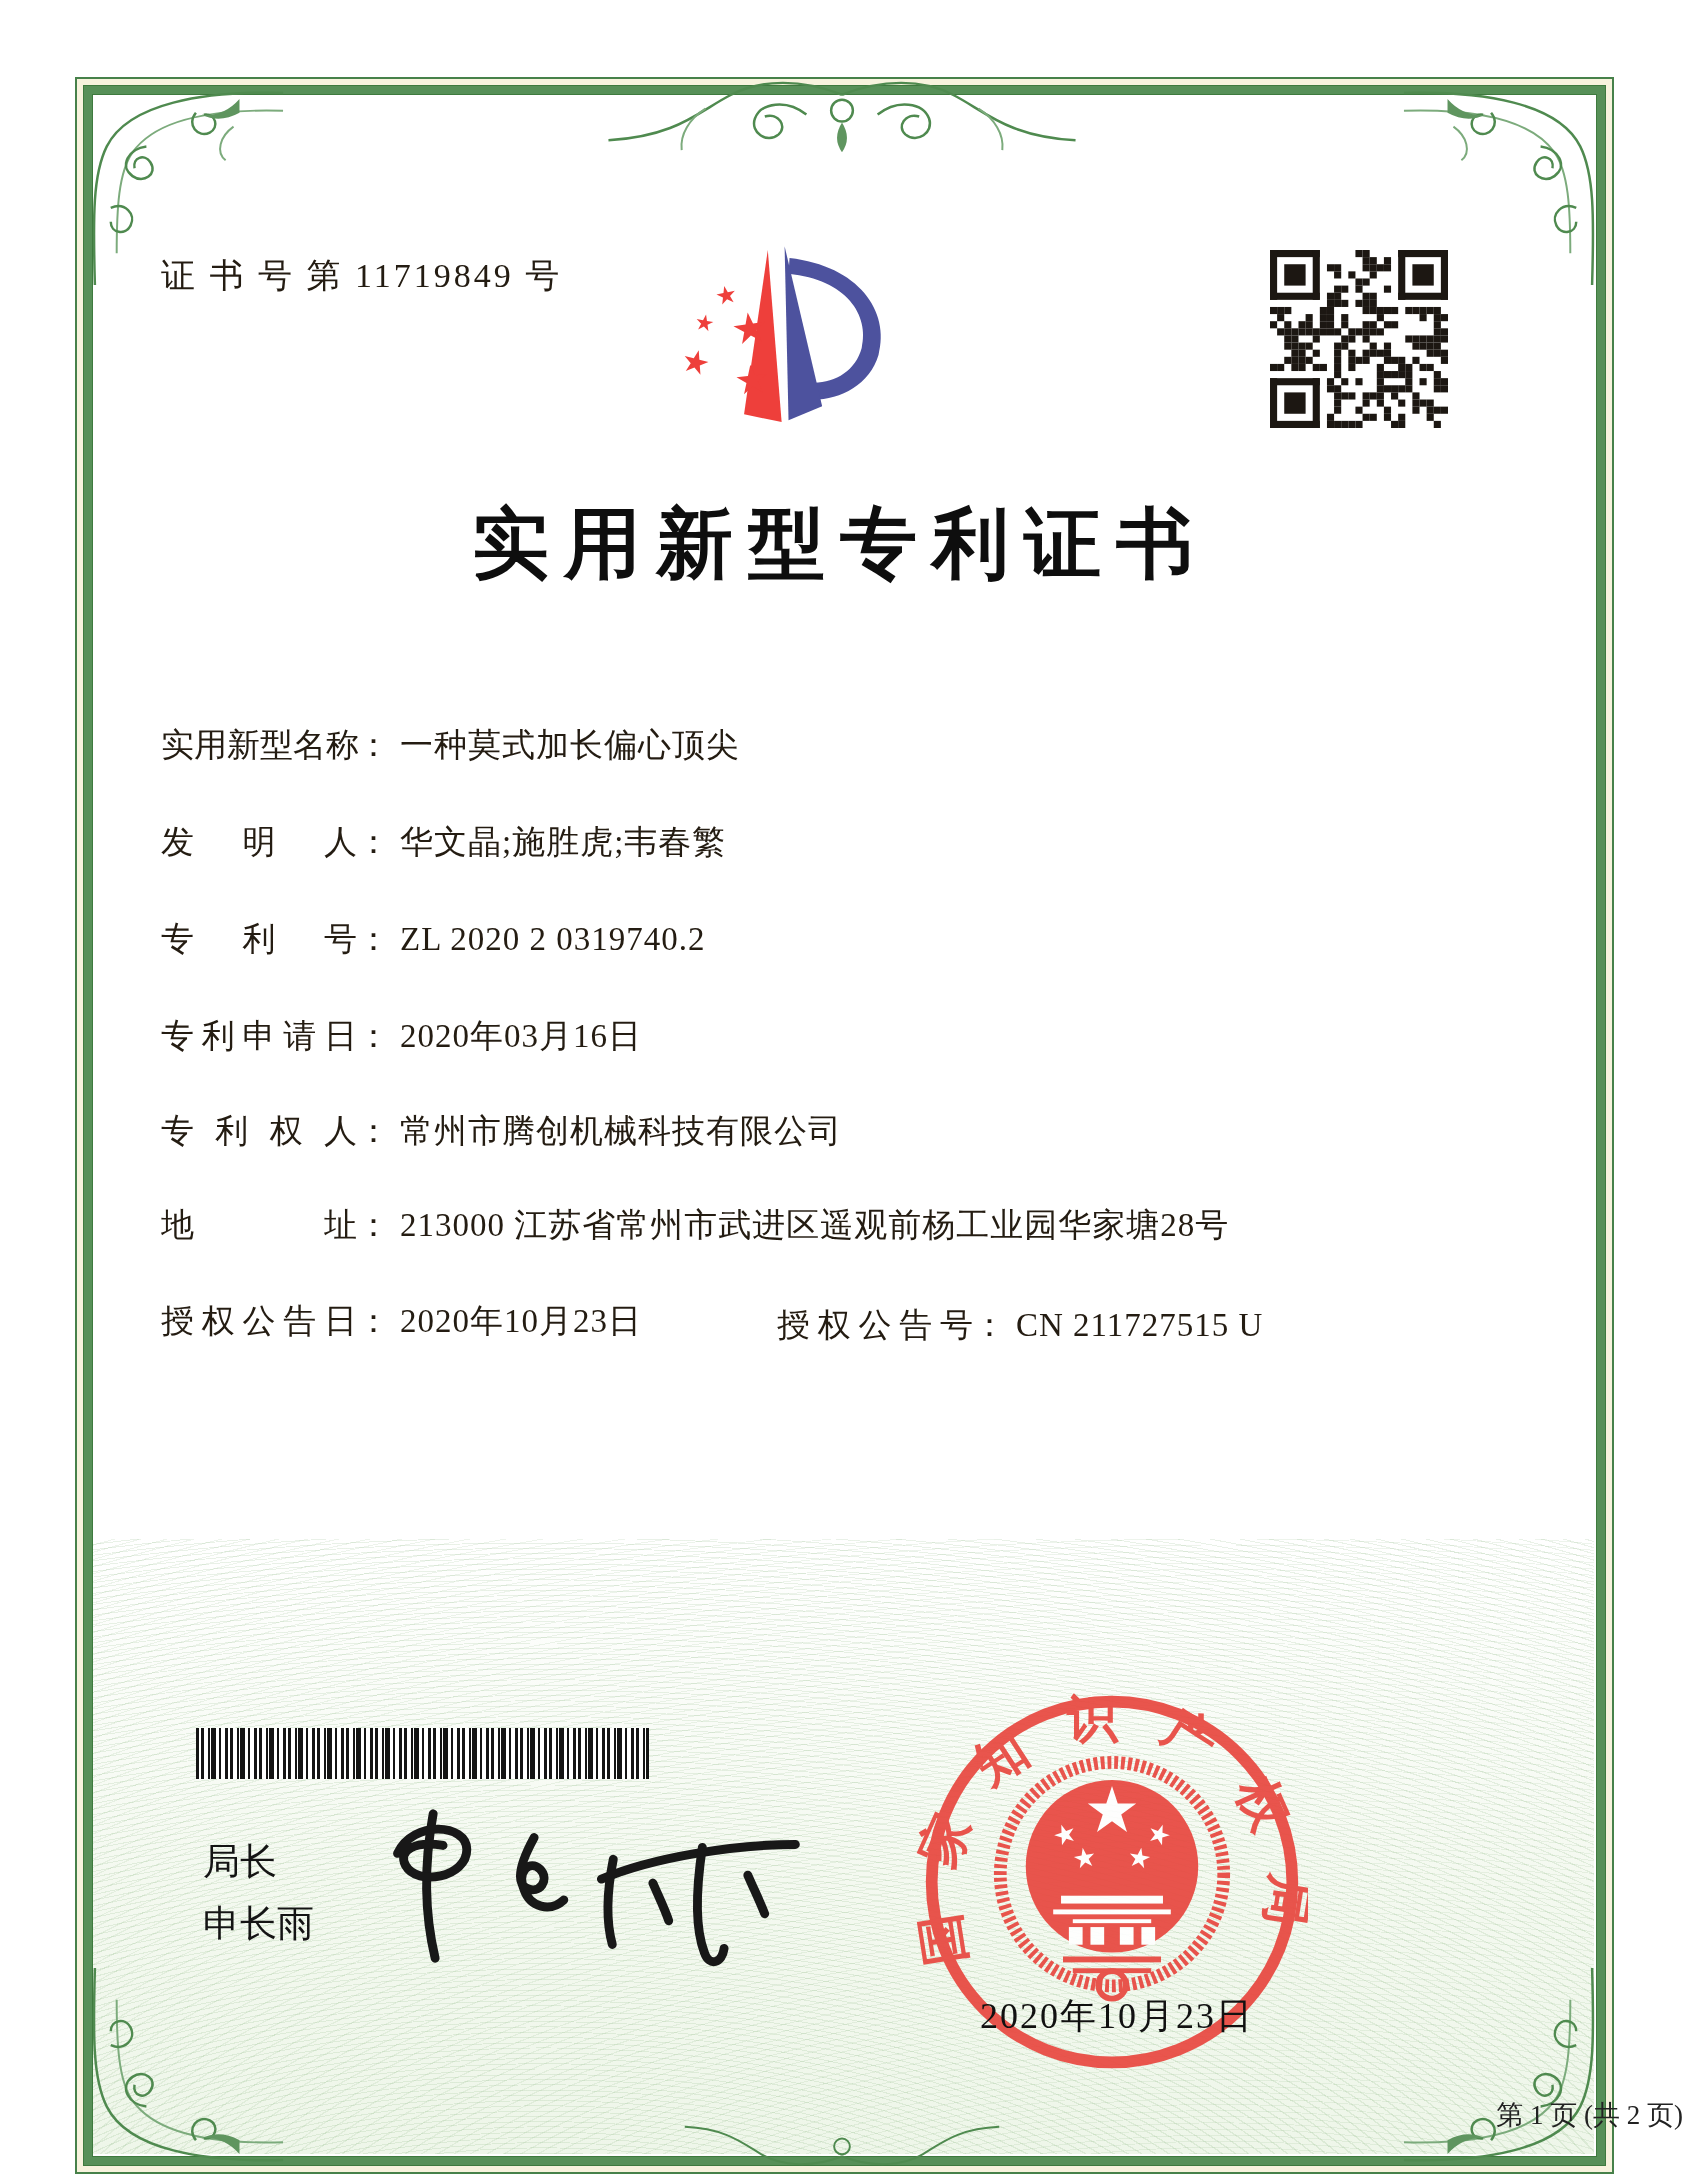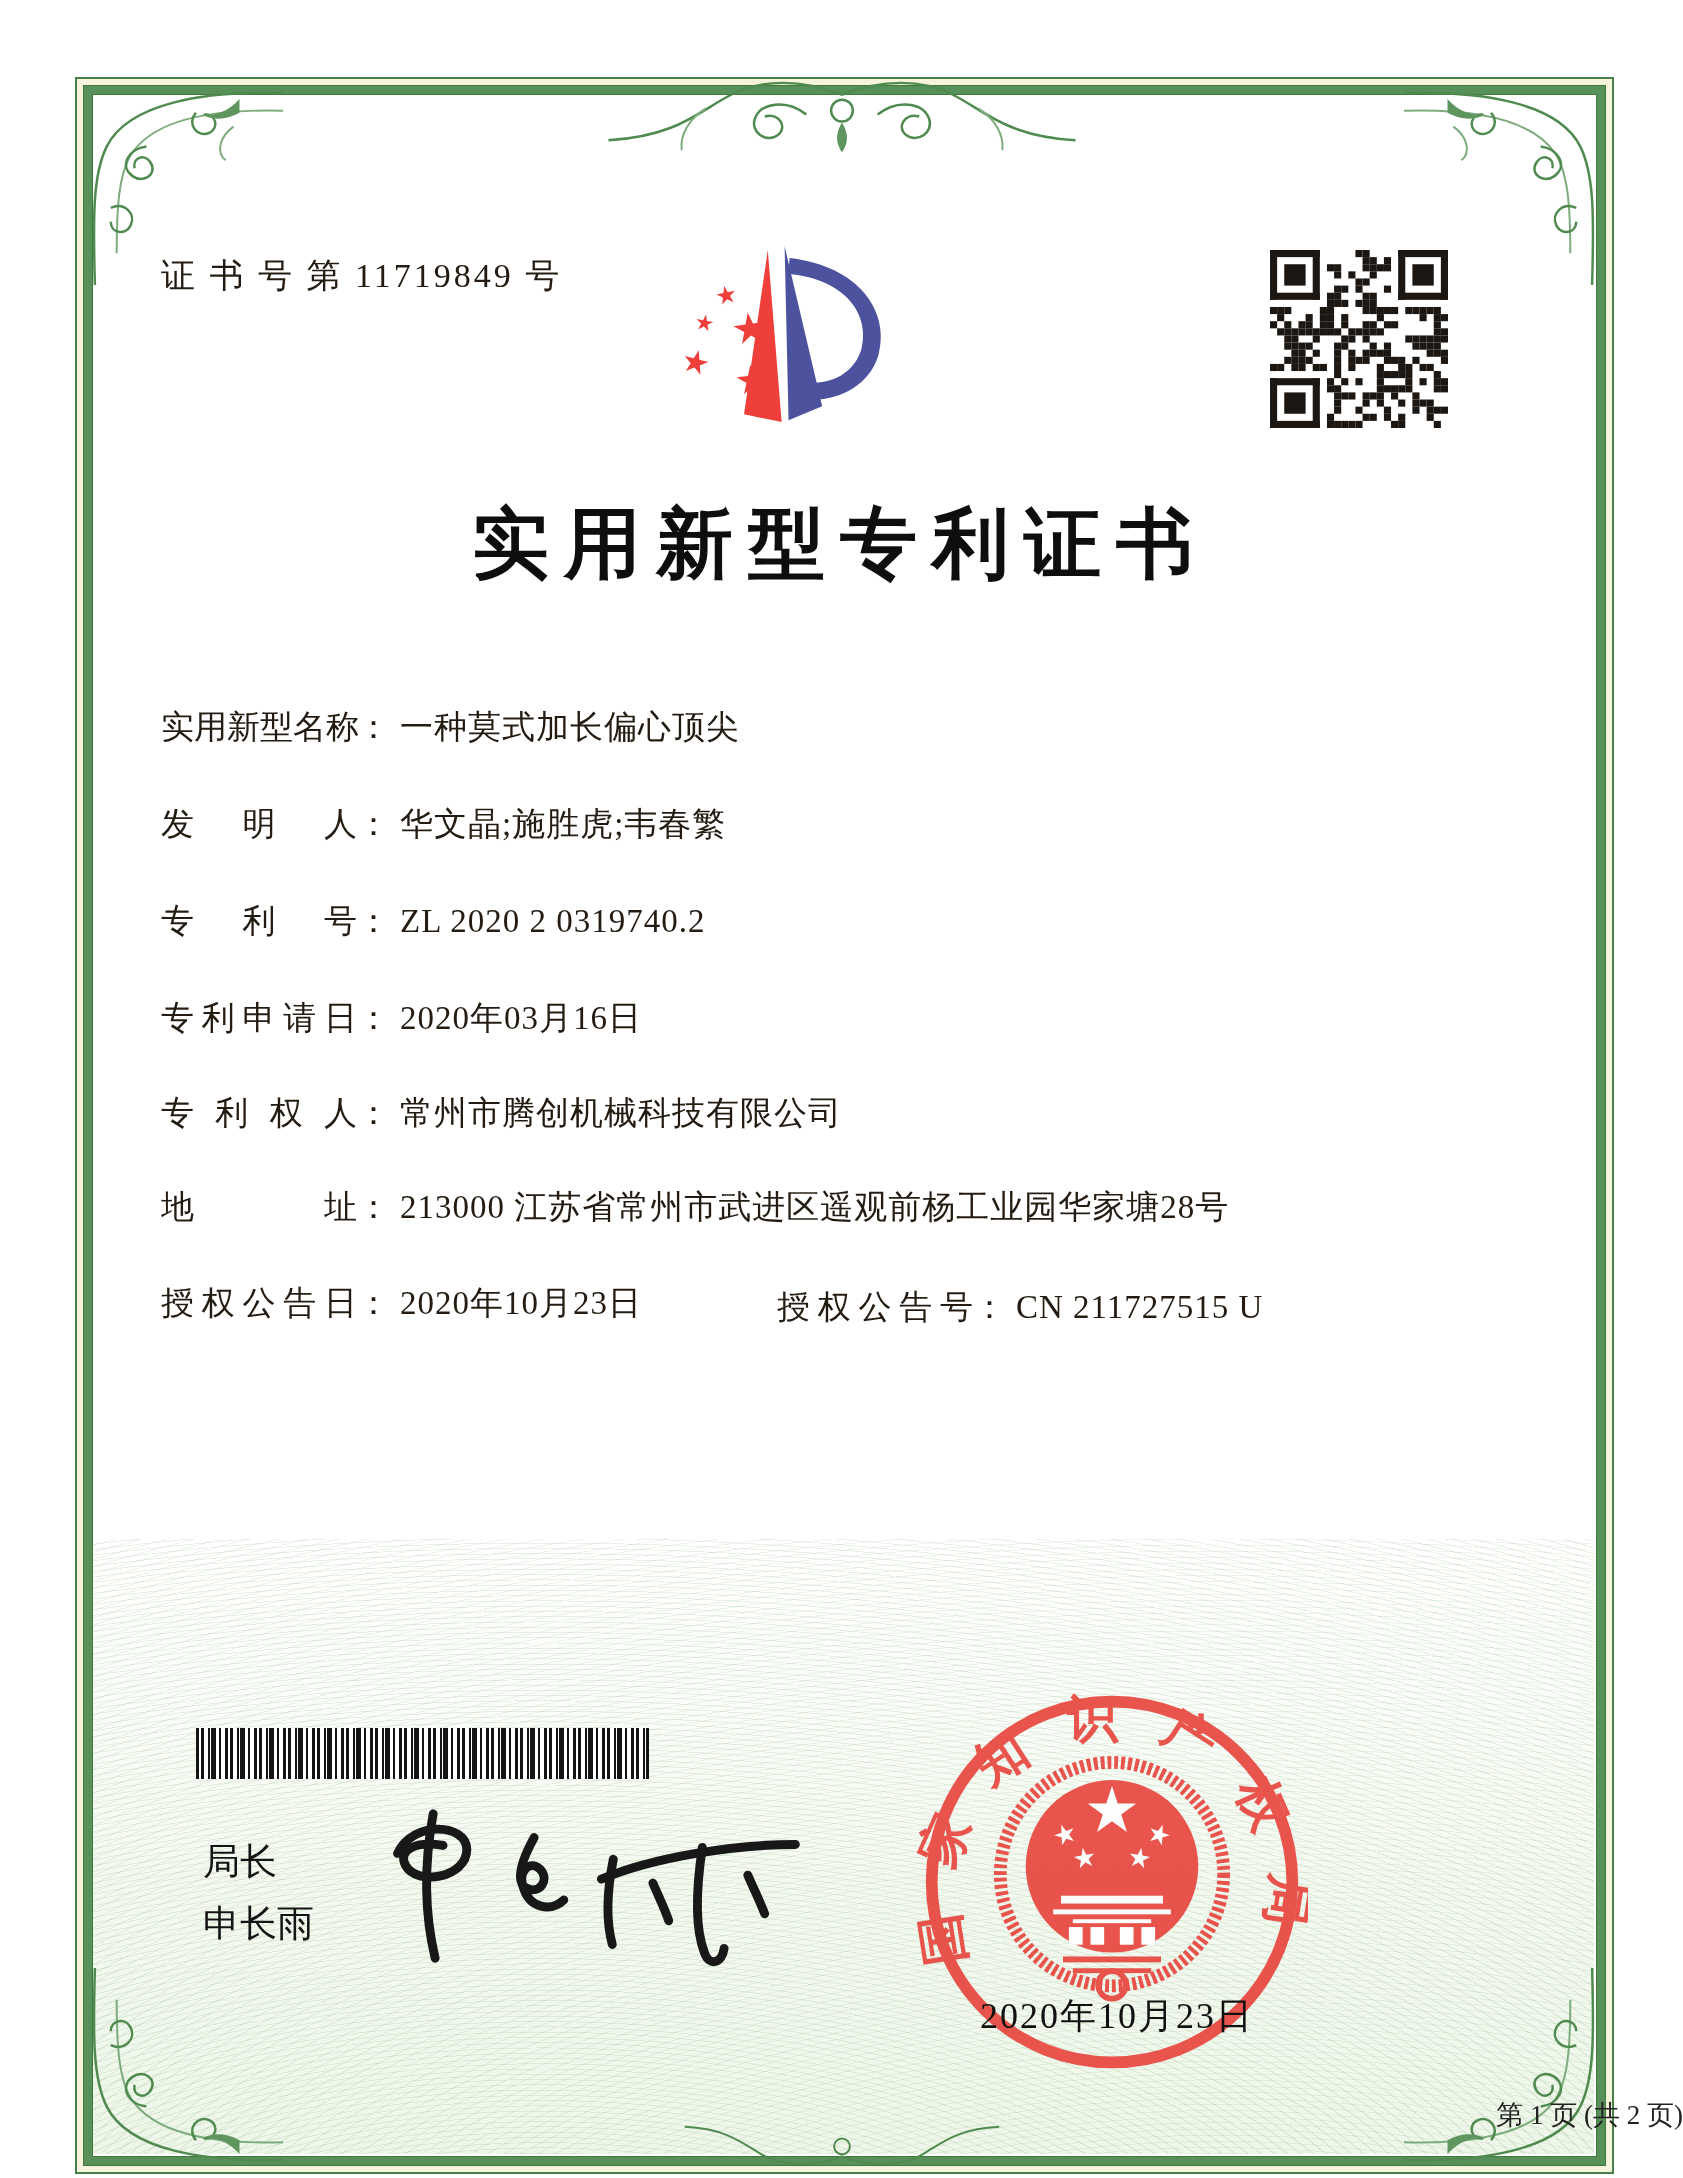--- a/index.html
+++ b/index.html
@@ -27,21 +27,21 @@
   .orn-tc{left:50%; top:71px; transform:translateX(-50%);}
   .orn-bc{left:50%; bottom:6px; transform:translateX(-50%) scaleY(-1);}
   
   .certno{position:absolute; left:161px; top:253px; font-size:34px; letter-spacing:3px; z-index:3;}
   .logo{position:absolute; left:663px; top:236px; width:259px; height:220px; z-index:3;}
   .qr{position:absolute; left:1270px; top:250px; width:178px; height:178px; z-index:3;}
   .title{position:absolute; left:0; right:3px; top:493px; text-align:center; font-size:77px; font-weight:700;
          letter-spacing:15px; color:#0e0e0e; z-index:3;}
   .frow{position:absolute; left:161px; font-size:33px; white-space:nowrap; z-index:3;}
   .r0{top:705px}.r1{top:802px}.r2{top:899px}.r3{top:996px}.r4{top:1091px}.r5{top:1185px}.r6{top:1281px}
-  .flabel{display:inline-block; width:196px; text-align:justify; text-align-last:justify; vertical-align:bottom;}
+  .flabel{display:inline-block; width:196px; text-align:justify; text-align-last:justify; vertical-align:bottom;margin-top:18px;}
   .fcolon{margin-right:10px;}
   .fvalue{letter-spacing:1px;}
   .pair2{position:absolute; left:616px; top:4px; white-space:nowrap;}
   .pair2 .flabel{width:196px;}
   .body{position:absolute; left:161px; right:166px; top:1354px; font-size:34px; line-height:57px;
         text-align:justify; color:#1f1b15; z-index:3;}
   .body p{margin:0; text-indent:2em;}
   .barcode{position:absolute; left:196px; top:1728px; width:453px; height:51px; z-index:3;
     background:repeating-linear-gradient(90deg,#141414 0 3px,#fff 3px 5px,#141414 5px 8px,#fff 8px 12px,
                #141414 12px 14px,#fff 14px 15px,#141414 15px 20px,#fff 20px 23px,#141414 23px 25px,#fff 25px 29px);}

